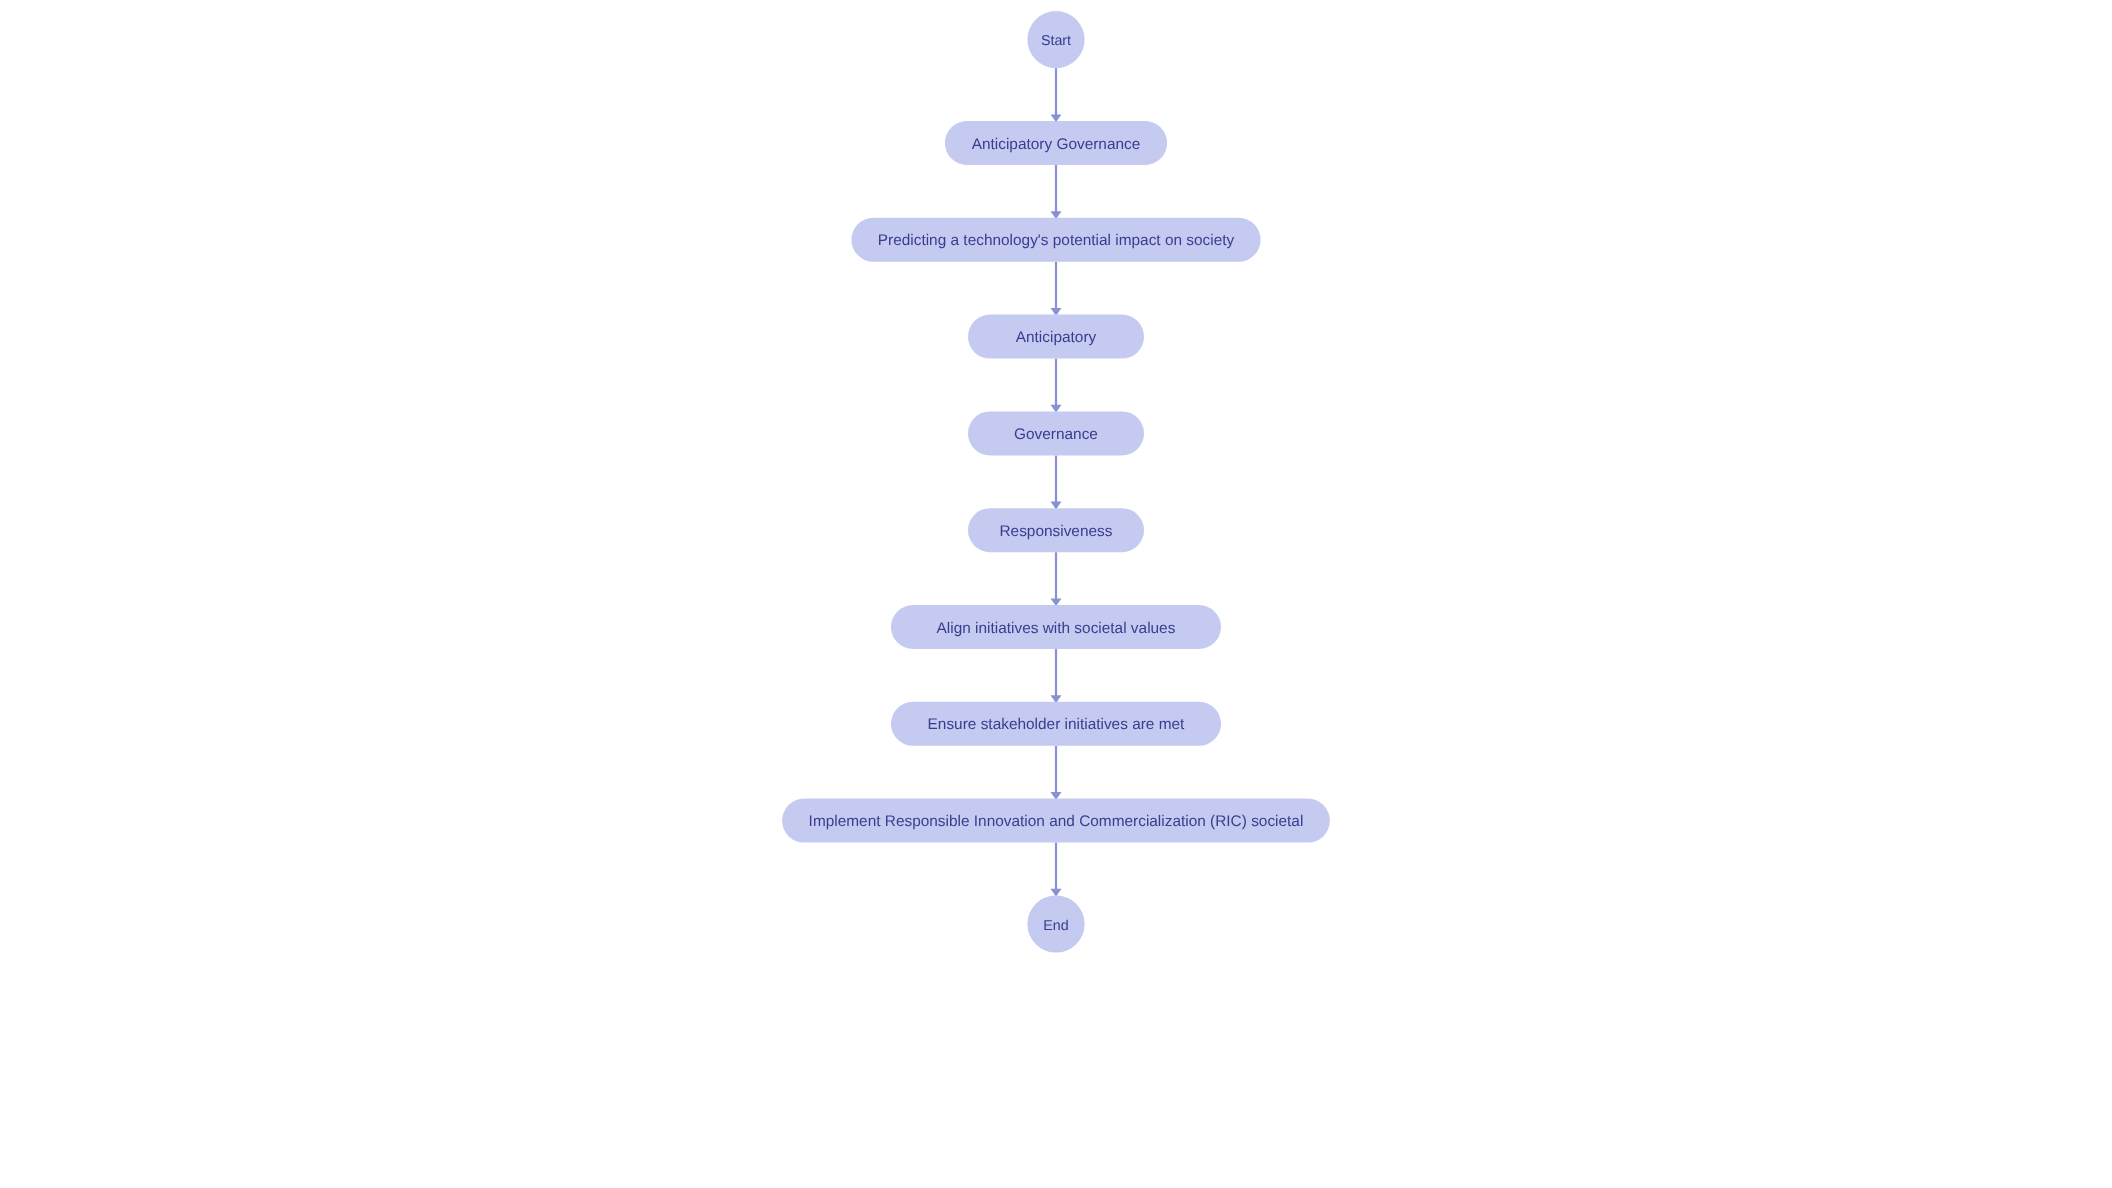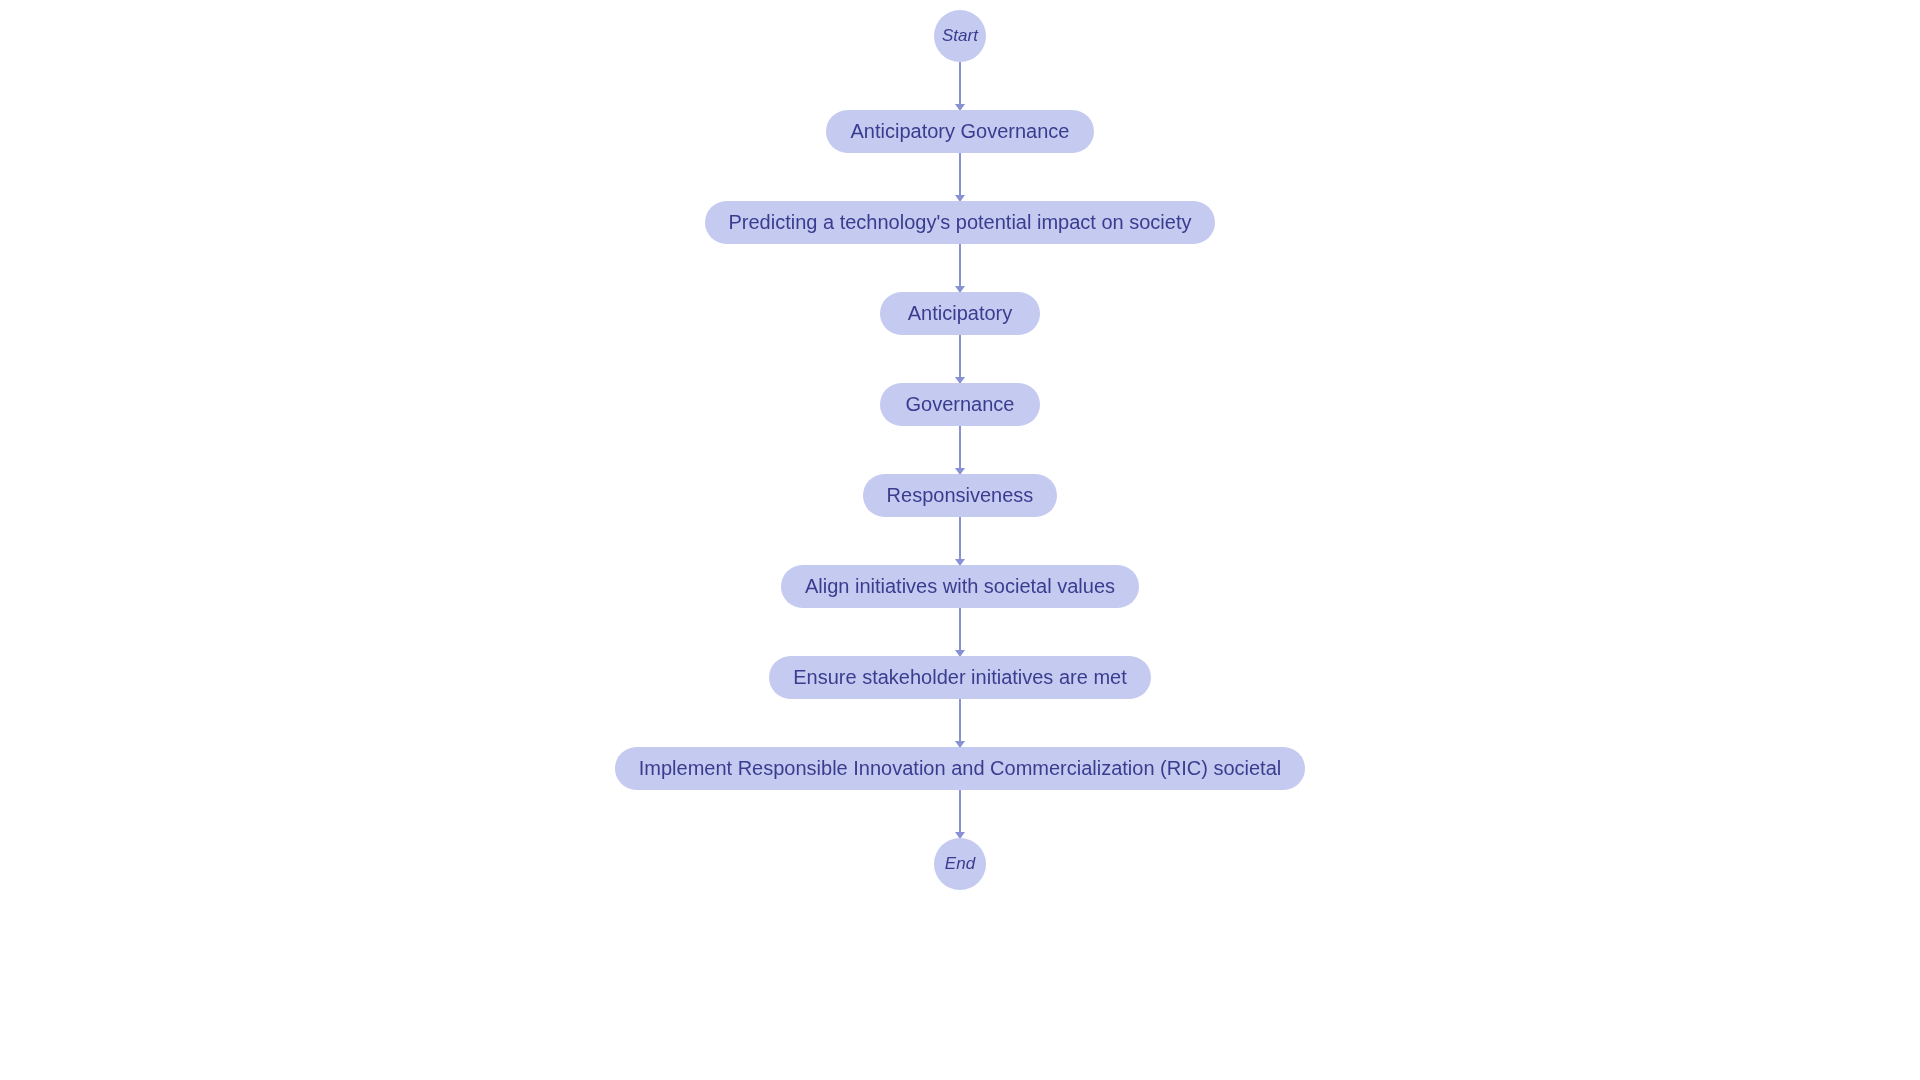--- a/index.html
+++ b/index.html
@@ -25,35 +25,34 @@
       align-items: center;
       position: relative;
     }
     .node {
       display: flex;
       align-items: center;
       justify-content: center;
       border-radius: 50px;
       background: #c5caf0;
       color: #3a3d8f;
-      font-size: 20px;
+      font-size: 14px;
       font-weight: 400;
       text-align: center;
       padding: 10px 24px;
       min-height: 40px;
       position: relative;
       z-index: 1;
     }
     .node.circle {
       border-radius: 50%;
       width: 52px;
       height: 52px;
       padding: 0;
-      font-size: 17px;
-      font-style: italic;
+      font-size: 13px;
     }
     .node.wide {
       min-width: 300px;
     }
     .node.wider {
       min-width: 400px;
     }
     .node.medium {
       min-width: 160px;
     }

